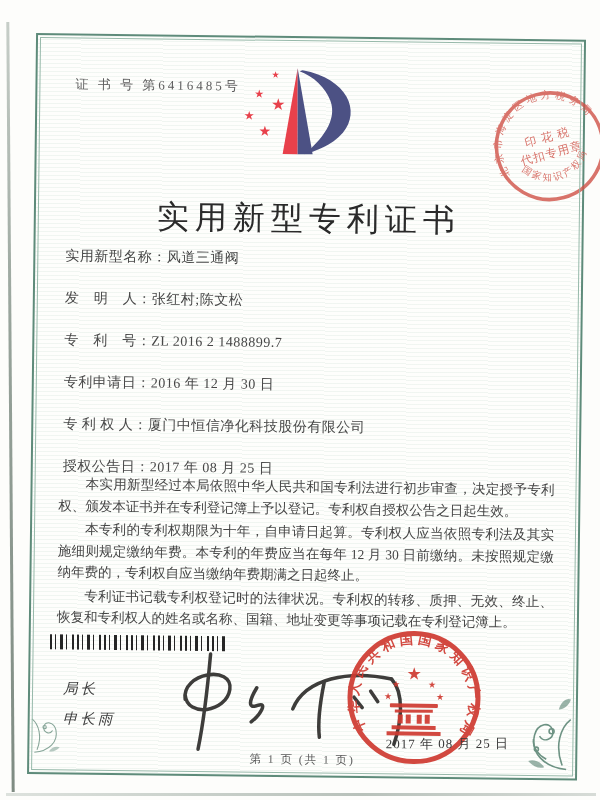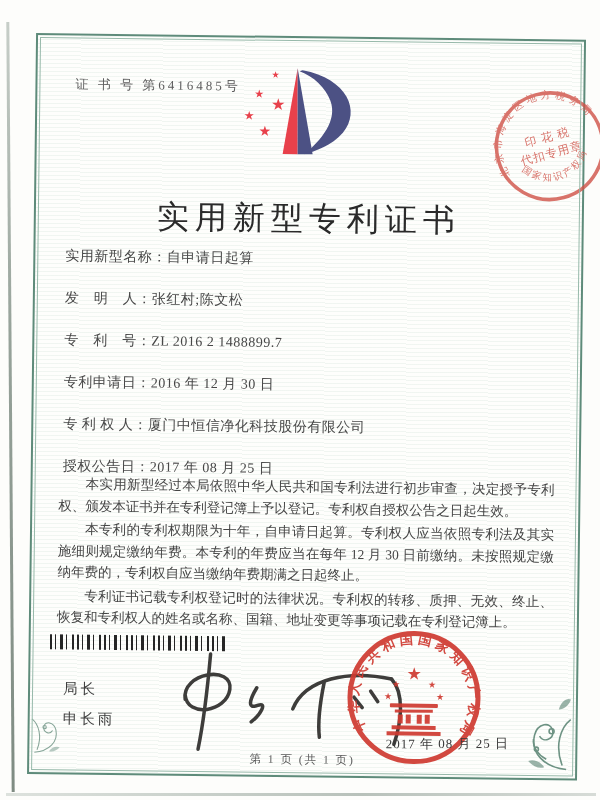--- a/index.html
+++ b/index.html
@@ -39,21 +39,21 @@
   .paras p{margin:0 0 2px 0;text-indent:2em;}
 
   .barcode{position:absolute;left:19px;top:599px;width:176px;height:15px;
     background:repeating-linear-gradient(90deg,
       #262626 0 2px,transparent 2px 5px,
       #262626 5px 6px,transparent 6px 10px,
       #262626 10px 13px,transparent 13px 16px,
       #262626 16px 17px,transparent 17px 22px,
       #262626 22px 24px,transparent 24px 27px);}
 
-  .director{position:absolute;left:33px;top:638px;font-size:14.5px;color:#3b3b3b;letter-spacing:3px;line-height:30px;}
+  .director{position:absolute;left:33px;top:638px;font-size:14.5px;color:#3b3b3b;letter-spacing:3px;line-height:30px;font-style:italic;}
   .signature{position:absolute;left:120px;top:608px;width:290px;height:110px;}
 
   .seal{position:absolute;left:312px;top:586px;width:144px;height:144px;opacity:.92;}
   .seal-date{position:absolute;left:318px;top:695px;width:200px;text-align:center;
     font-size:13px;color:#3a3a3a;letter-spacing:1px;transform:rotate(-1deg);}
 
   .footer{position:absolute;left:0;right:0;bottom:8px;text-align:center;
     font-size:11.5px;color:#5a5a5a;letter-spacing:2px;}
 
   .tax-stamp{position:absolute;left:452px;top:44px;width:122px;height:122px;
@@ -102,21 +102,21 @@
         <textPath href="#taxBot" startOffset="6">国家知识产权局</textPath>
       </text>
       <text x="55" y="50" text-anchor="middle" font-size="10.5" fill="#d05248" letter-spacing="1">印 花 税</text>
       <text x="55" y="65" text-anchor="middle" font-size="10.5" fill="#d05248" letter-spacing="1">代扣专用章</text>
     </svg>
 
     <h1 class="title">实用新型专利证书</h1>
 
     <div class="fields">
       <div class="field-row">
-        <span class="lbl">实用新型名称：</span><span>自申请日起算</span>
+        <span class="lbl">实用新型名称：</span><span>风道三通阀</span>
       </div>
       <div class="field-row">
         <span class="lbl">发　明　人：</span><span>张红村;陈文松</span>
       </div>
       <div class="field-row">
         <span class="lbl">专　利　号：</span><span>ZL 2016 2 1488899.7</span>
       </div>
       <div class="field-row">
         <span class="lbl">专利申请日：</span><span>2016 年 12 月 30 日</span>
       </div>

